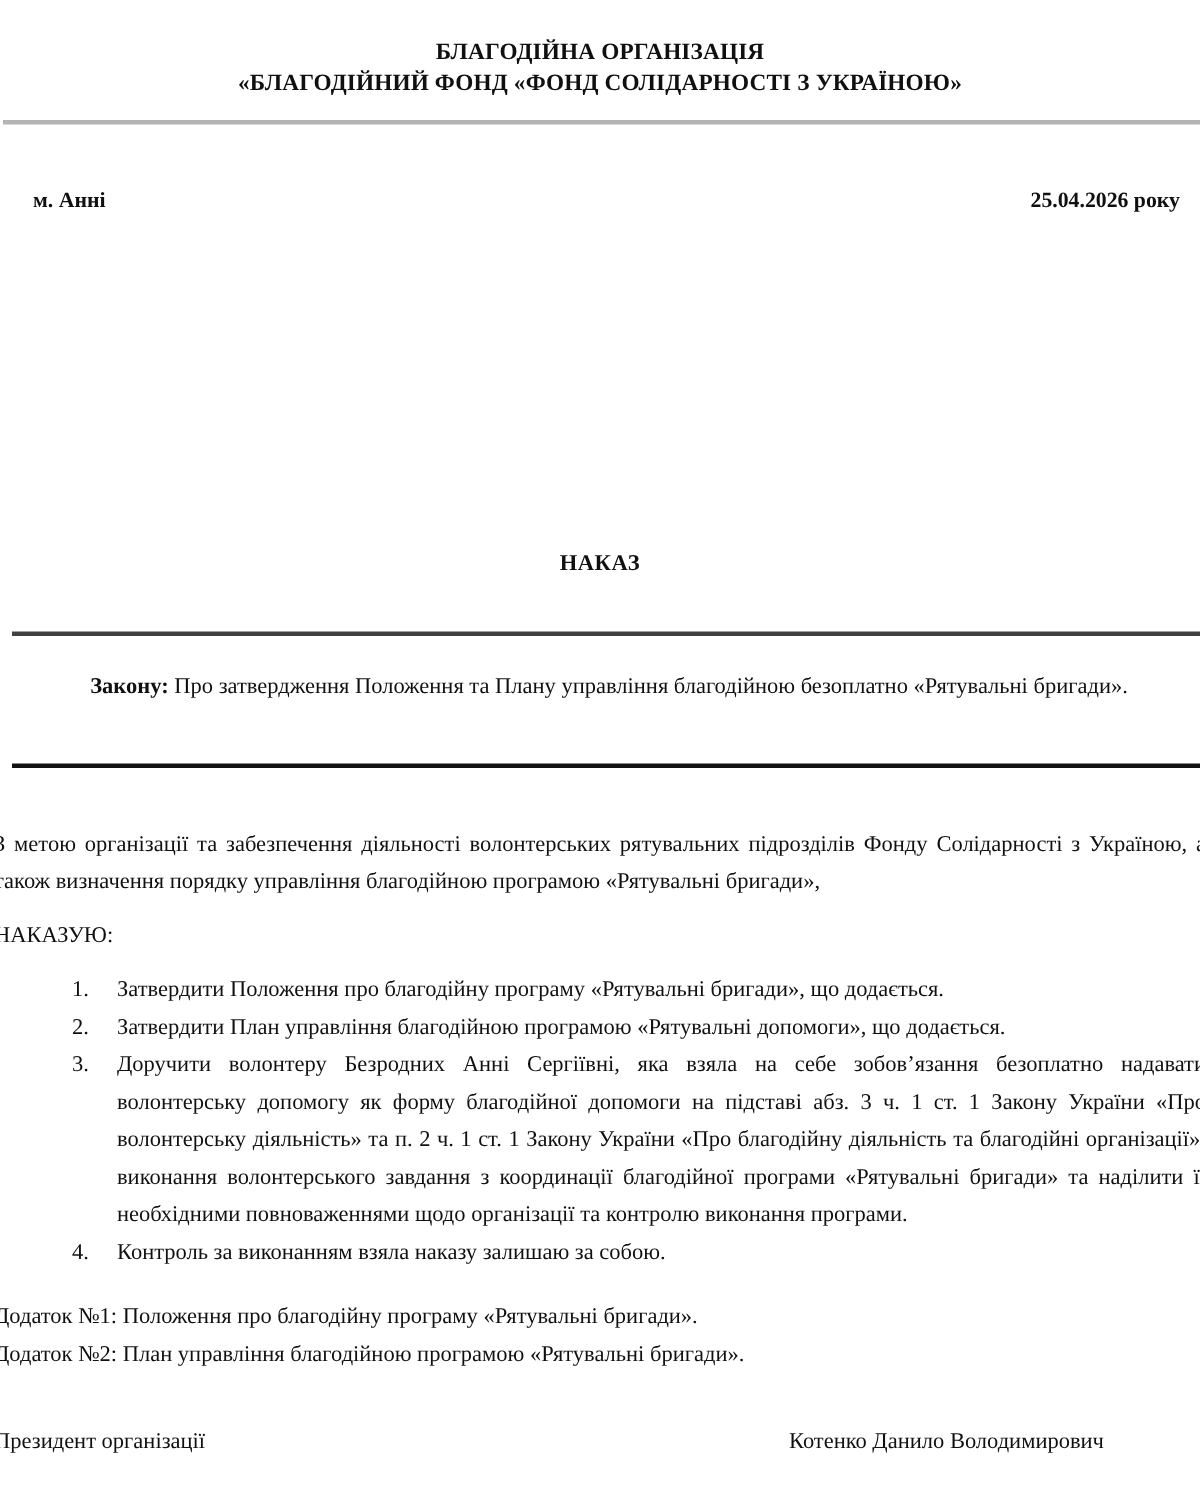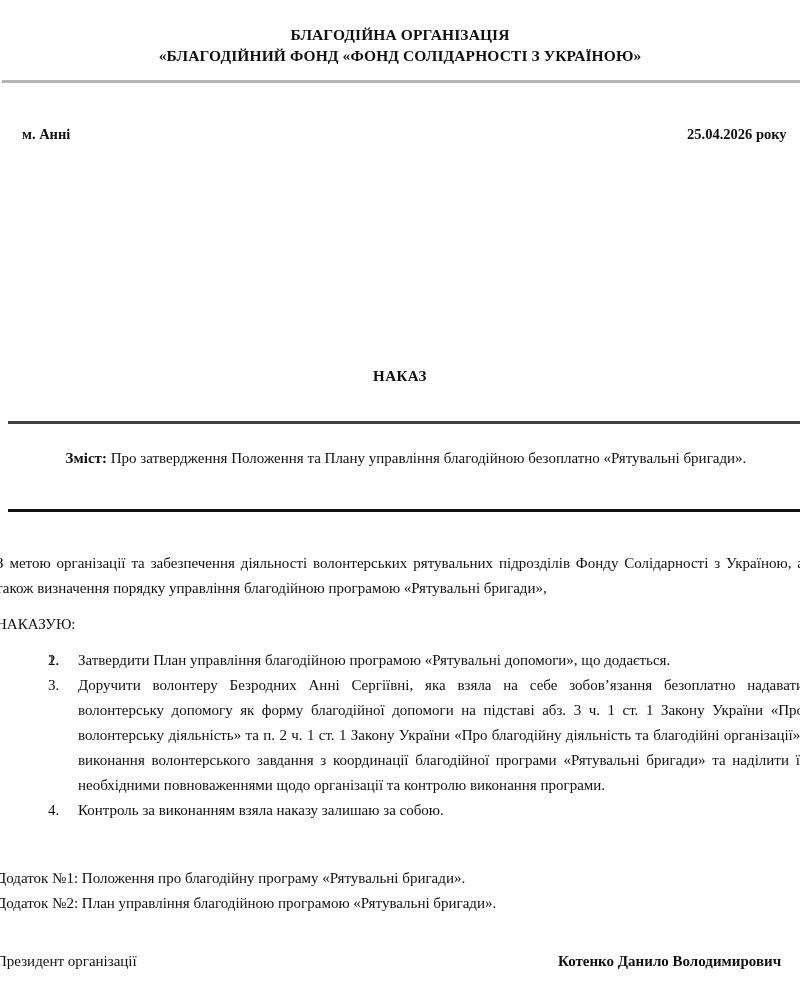--- a/index.html
+++ b/index.html
@@ -169,24 +169,23 @@
     font-size: 15px;
   }
   .sign-role {
     position: absolute;
     left: 30px;
     top: 0;
     white-space: nowrap;
   }
   .sign-name {
     position: absolute;
-    left: 592px;
-    top: 0;
-    white-space: nowrap;
-    font-weight: bold;
+    left: 560px;
+    top: 0;
+    white-space: nowrap;
   }
 </style>
 </head>
 <body>
 
 <div class="page">
 
   <div class="header-block">
     <div class="header-line">БЛАГОДІЙНА ОРГАНІЗАЦІЯ</div>
     <div class="header-line">«БЛАГОДІЙНИЙ ФОНД «ФОНД СОЛІДАРНОСТІ З УКРАЇНОЮ»</div>
@@ -197,32 +196,33 @@
   <div class="meta-row">
     <div class="meta-city">м. Анні</div>
     <div class="meta-date">25.04.2026 року</div>
   </div>
 
   <div class="order-title">НАКАЗ</div>
 
   <div class="rule-mid-top"></div>
 
   <div class="subject-block">
-    <span class="subject-label">Зміст:</span><span> Про затвердження Положення та Плану управління благодійною безоплатно «Рятувальні бригади».</span>
+    <span class="subject-label">Закону:</span><span> Про затвердження Положення та Плану управління благодійною безоплатно «Рятувальні бригади».</span>
   </div>
 
   <div class="rule-mid-bottom"></div>
 
   <div class="body-intro">З метою організації та забезпечення діяльності волонтерських рятувальних підрозділів Фонду Солідарності з Україною, а також визначення порядку управління благодійною програмою «Рятувальні бригади»,</div>
 
   <div class="order-verb">НАКАЗУЮ:</div>
 
   <ul class="order-list">
     <li>
       <span class="marker">1.</span>
+      <span>Затвердити Положення про благодійну програму «Рятувальні бригади», що додається.</span>
     </li>
     <li>
       <span class="marker">2.</span>
       <span>Затвердити План управління благодійною програмою «Рятувальні допомоги», що додається.</span>
     </li>
     <li>
       <span class="marker">3.</span>
       <span>Доручити волонтеру Безродних Анні Сергіївні, яка взяла на себе зобов’язання безоплатно надавати волонтерську допомогу як форму благодійної допомоги на підставі абз. 3 ч. 1 ст. 1 Закону України «Про волонтерську діяльність» та п. 2 ч. 1 ст. 1 Закону України «Про благодійну діяльність та благодійні організації», виконання волонтерського завдання з координації благодійної програми «Рятувальні бригади» та наділити її необхідними повноваженнями щодо організації та контролю виконання програми.</span>
     </li>
     <li>

